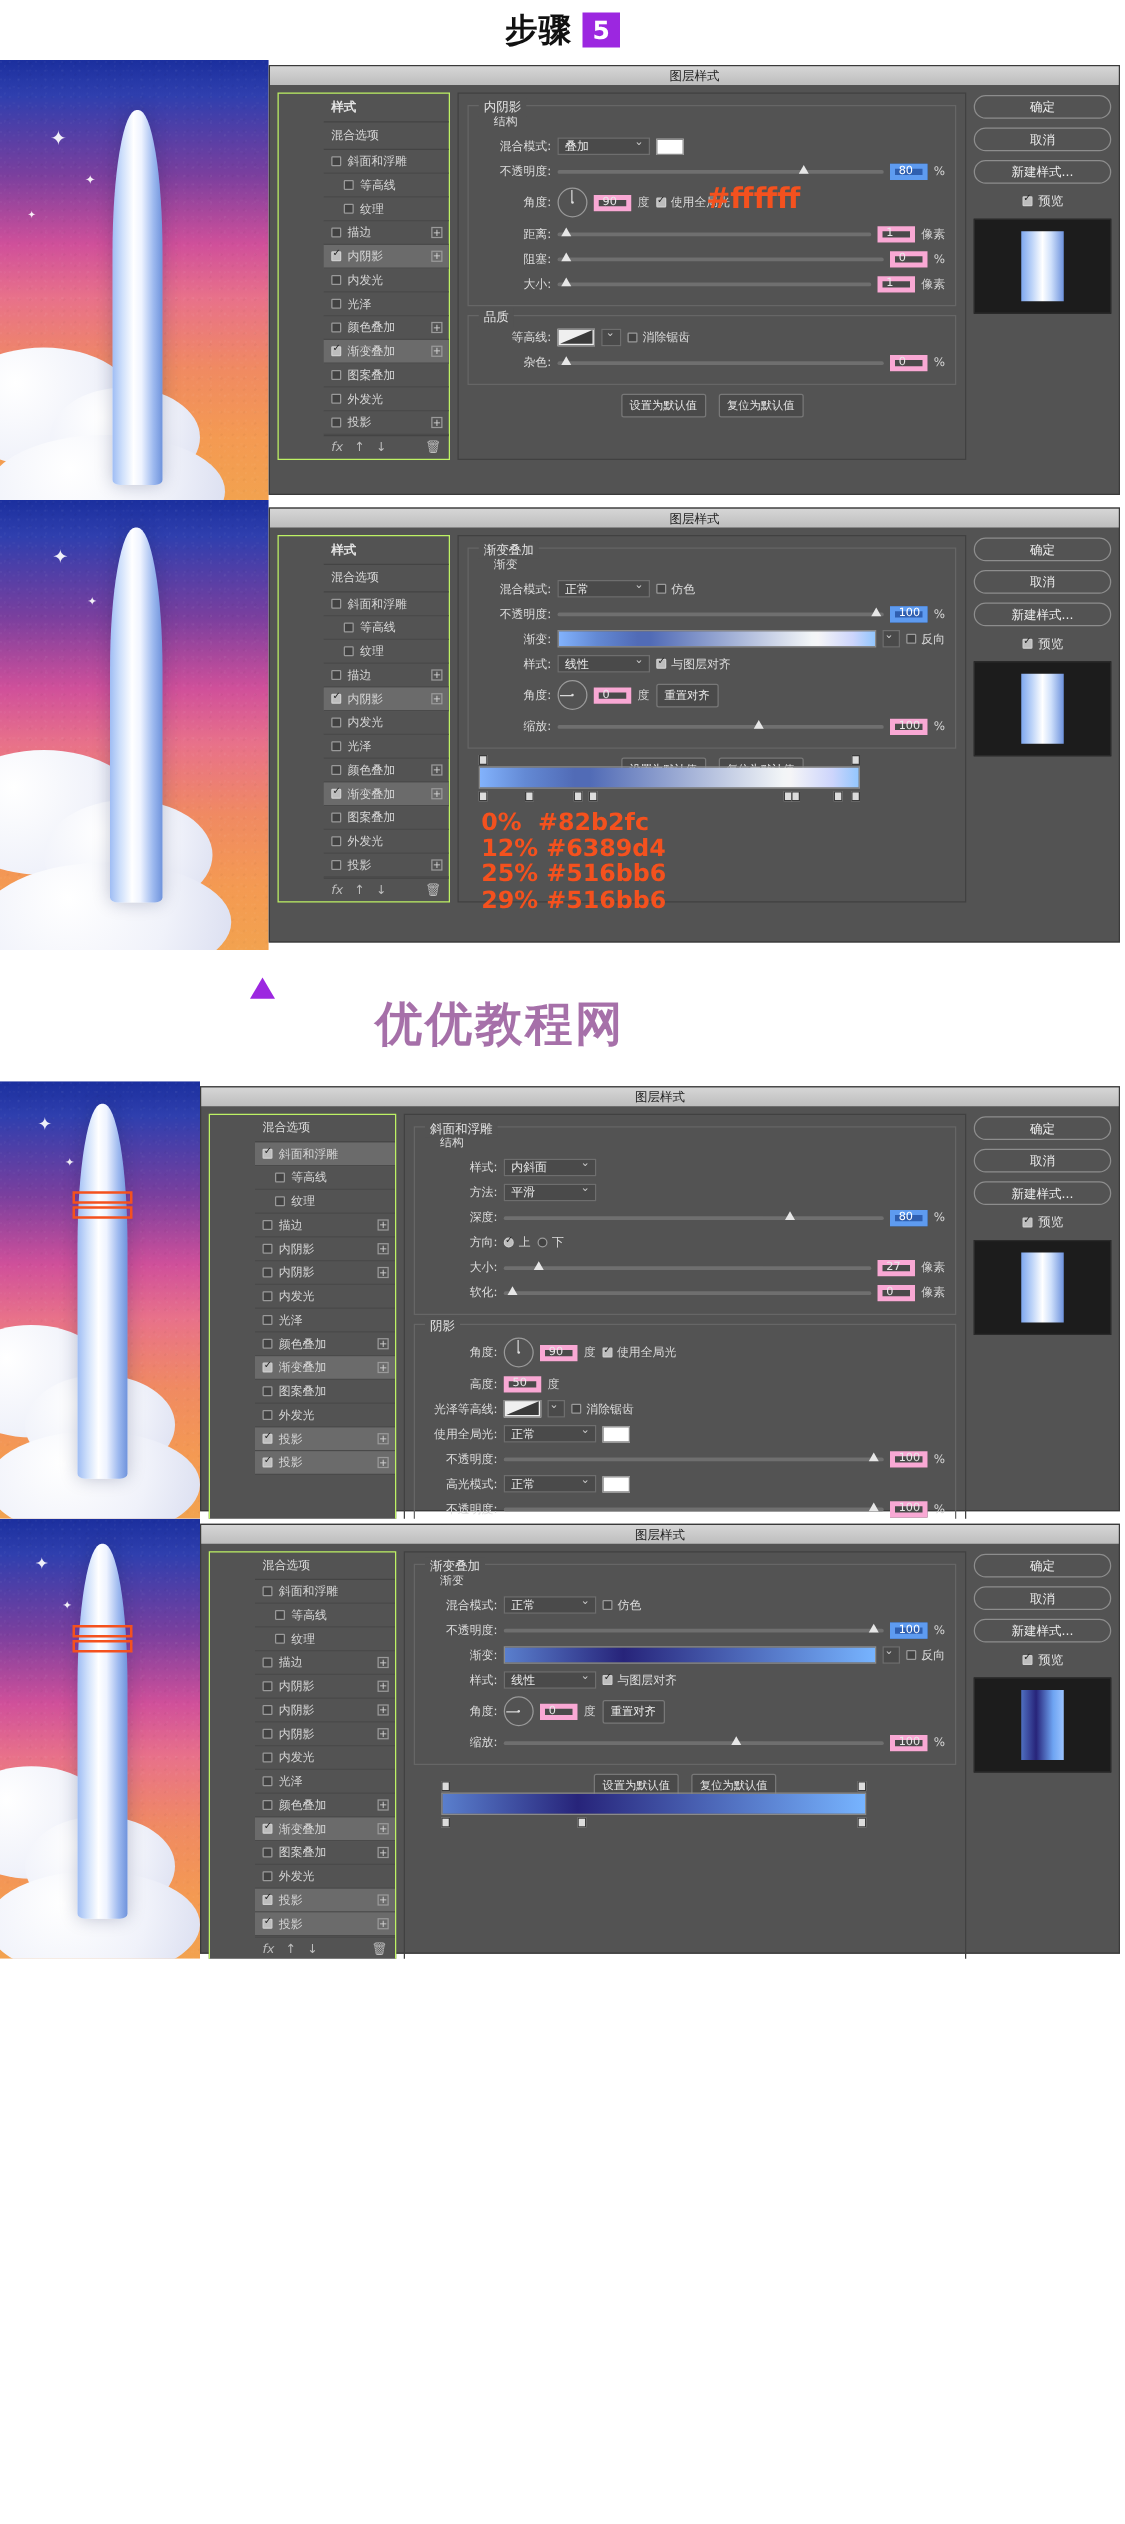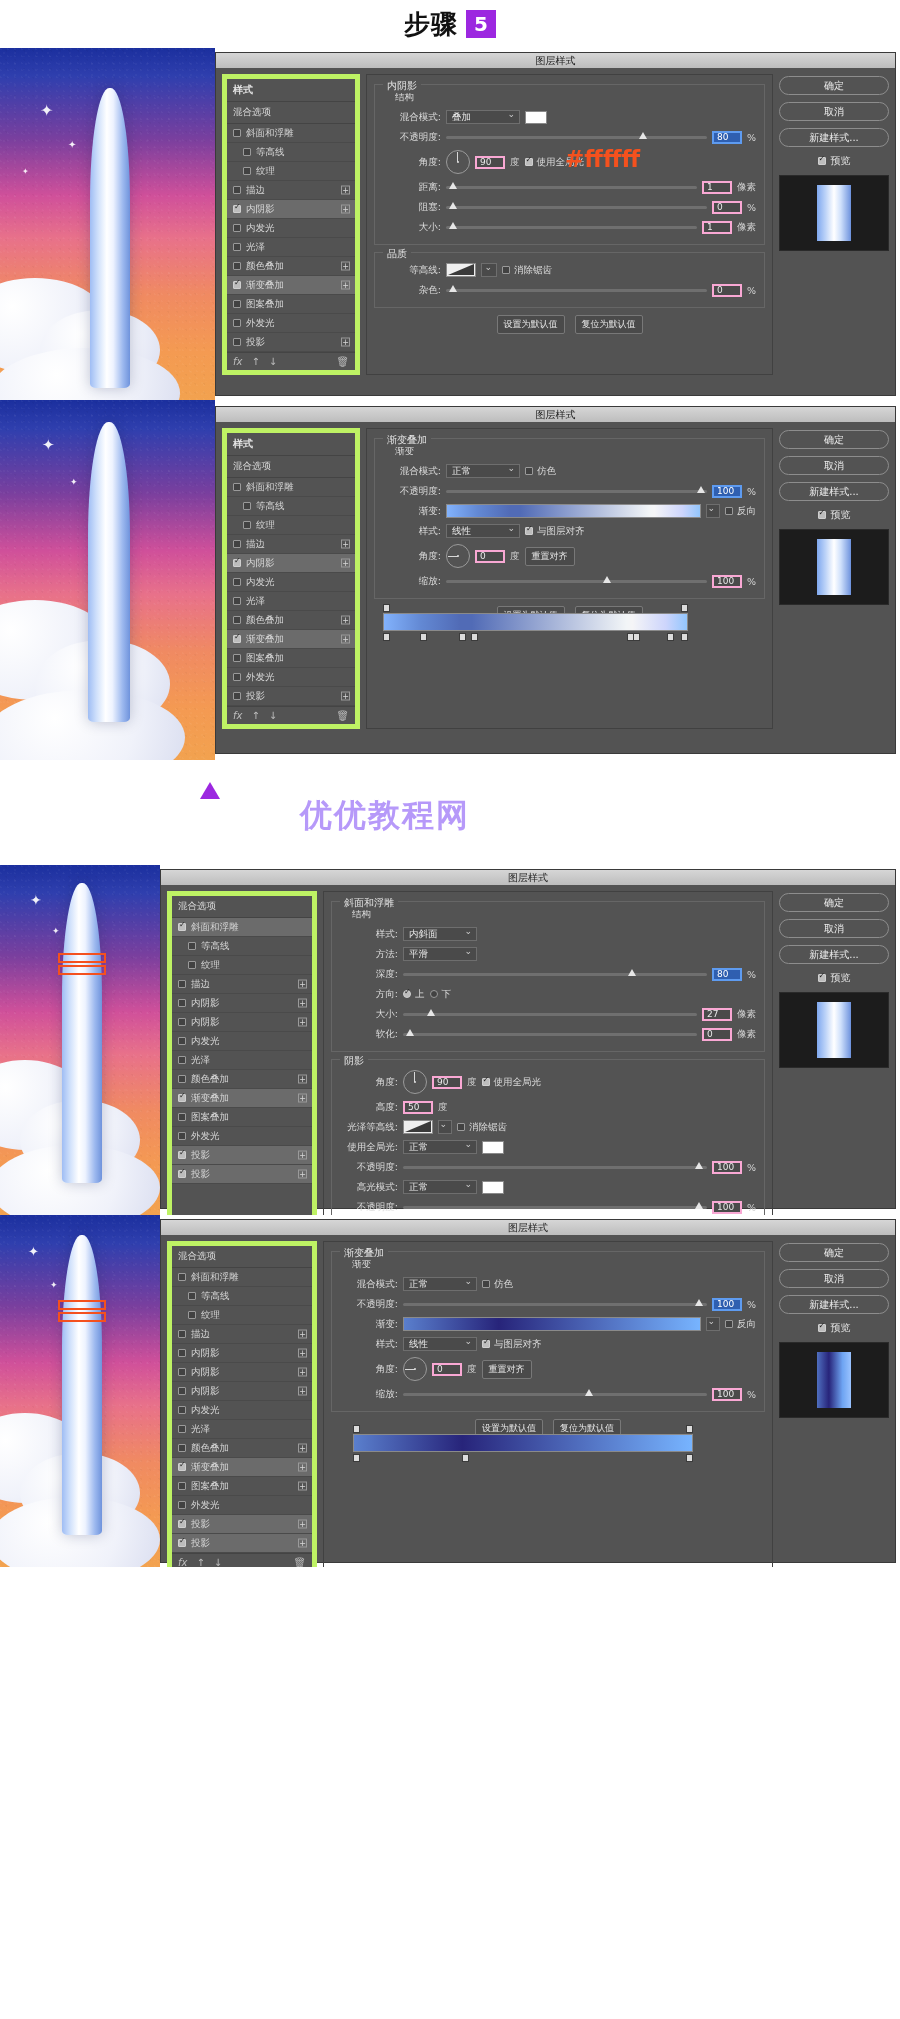--- a/index.html
+++ b/index.html
@@ -66,21 +66,21 @@
     border:1px solid #3a3a3a;
   }
   .dlg-title {
     height:15px; background:linear-gradient(180deg,#d6d6d6,#bdbdbd);
     color:#232323; font-size:10px; display:flex; align-items:center; justify-content:center;
     font-weight:400;
   }
   .dlg-body { display:flex; padding:6px 6px 4px 6px; gap:6px; }
   
   .styles-col { width:138px; display:flex; flex-direction:column; }
-  .styles-box { border:5px solid #bef264; background:#535353; flex:1; display:flex; flex-direction:column; }
+  .styles-box { border:1px solid #bef264; background:#535353; flex:1; display:flex; flex-direction:column;padding-left:36px; }
   .st-head { padding:4px 6px; font-weight:700; color:#e4e4e4; font-size:10px;
              border-bottom:1px solid #444; }
   .st-sub  { padding:4px 6px; color:#dcdcdc; border-bottom:1px solid #444; font-size:9.5px;}
   .st-row {
     display:flex; align-items:center; gap:5px; padding:2.5px 6px;
     border-bottom:1px solid #4a4a4a; position:relative; min-height:15px;
   }
   .st-row.active { background:#6b6b6b; }
   .st-row.indent { padding-left:16px; }
   .cbx {
@@ -121,21 +121,21 @@
     content:"⌄"; position:absolute; right:4px; top:-2px; font-size:9px; color:#cfcfcf;
   }
   .swatch { width:22px; height:13px; background:#fff; border:1px solid #8a8a8a; }
   .slider { flex:1; height:3px; background:#6f6f6f; position:relative; border-radius:2px; min-width:40px;}
   .knob {
     position:absolute; top:-4px; width:0; height:0;
     border-left:4px solid transparent; border-right:4px solid transparent;
     border-bottom:7px solid #e6e6e6;
   }
   .num {
-    background:#4a4a4a; border:2px solid #f9a8d4; color:#e8e8e8; width:30px; height:13px;
+    background:#4a4a4a; border:4px solid #f9a8d4; color:#e8e8e8; width:30px; height:13px;
     font-size:9px; display:flex; align-items:center; padding-left:3px;
   }
   .num.sel { background:#2f5fb0; border-color:#5e9bf0; color:#fff; }
   .unit { color:#d4d4d4; font-size:9.5px; }
   .dial {
     width:24px; height:24px; border-radius:50%; border:1px solid #9a9a9a;
     position:relative; flex:0 0 auto;
   }
   .dial .hand {
     position:absolute; left:50%; top:50%; width:1px; height:10px; background:#d8d8d8;
@@ -196,22 +196,22 @@
   }
   .tri {
     width:0;height:0;border-left:10px solid transparent;border-right:10px solid transparent;
     border-bottom:17px solid #9c27e0; margin-top:4px; flex:0 0 auto;
   }
   .caption-text {
     font-size:15.5px; line-height:1.75; color:#1c1c1c;
     font-family:"DejaVu Sans","Liberation Sans",sans-serif; position:relative; z-index:2;
   }
   .watermark {
-    position:absolute; left:300px; top:1005px; font-size:32px; font-weight:700;
-    color:#8b5cf6; opacity:.62; letter-spacing:2px; z-index:1;
+    position:absolute; left:300px; top:1005px; font-size:38px; font-weight:700;
+    color:#701a75; opacity:.62; letter-spacing:2px; z-index:1;
     font-family:"DejaVu Sans","Liberation Sans",sans-serif;
   }
 </style>
 </head>
 <body>
 
 <div class="page-header">
   <span class="title">步骤</span>
   <span class="badge">5</span>
 </div>
@@ -569,20 +569,24 @@
     <i class="stop-dn" style="left:0"></i>
     <i class="stop-dn" style="left:12%"></i>
     <i class="stop-dn" style="left:25%"></i>
     <i class="stop-dn" style="left:29%"></i>
     <i class="stop-dn" style="left:80%"></i>
     <i class="stop-dn" style="left:82%"></i>
     <i class="stop-dn" style="left:93%"></i>
     <i class="stop-dn" style="right:0"></i>
   </div>
 
+  <div class="hexlist" id="grad-left" style="left:385px;top:248px;">0%  #82b2fc
+12% #6389d4
+25% #516bb6
+29% #516bb6</div>
 </div>
 
 <div style="position:relative;height:105px;background:#fff;">
   <div class="watermark" style="position:absolute;left:300px;top:34px;">优优教程网</div>
   <div style="position:absolute;left:0;top:18px;width:900px;display:flex;padding:0 120px 0 200px;gap:12px;">
     <div class="tri"></div>
   </div>
 </div>
 
 <div class="panel" style="height:350px;">

